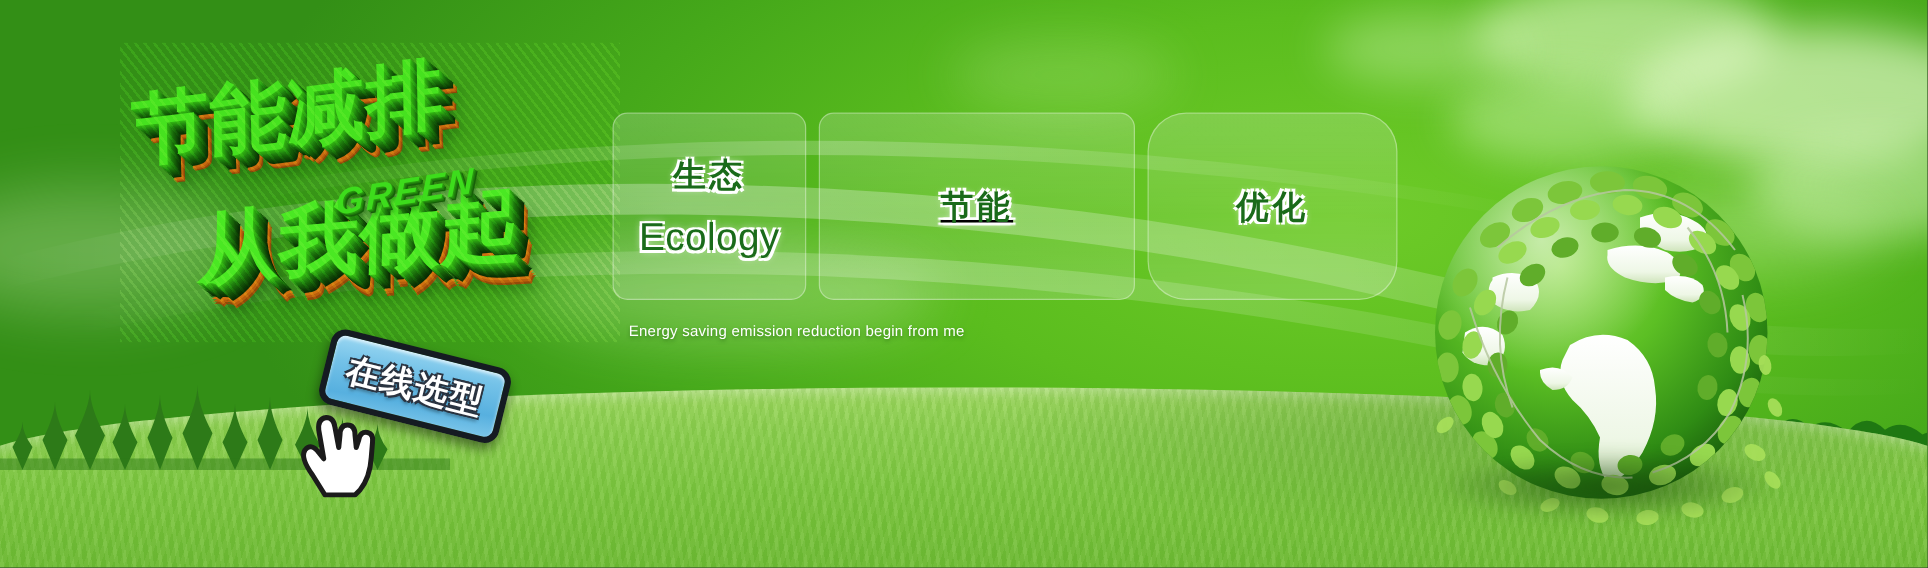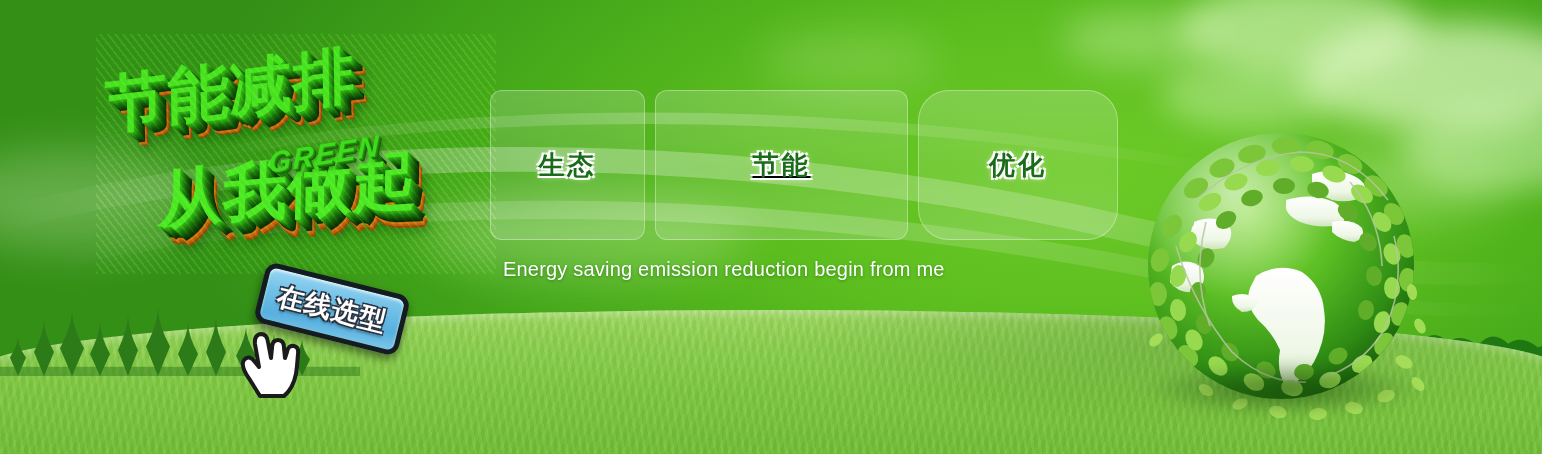--- a/index.html
+++ b/index.html
@@ -125,21 +125,21 @@
     text-shadow:-2px -2px 0 #fff,2px -2px 0 #fff,-2px 2px 0 #fff,2px 2px 0 #fff,
       0 0 6px rgba(255,255,255,.95);
   }
   .card-en{
     font-size:31px;color:#1a6b1a;letter-spacing:.3px;
     text-shadow:-2px -2px 0 #fff,2px -2px 0 #fff,-2px 2px 0 #fff,2px 2px 0 #fff,
       0 0 7px rgba(255,255,255,.95);
   }
 
   .tagline{
-    position:absolute;left:503px;top:258px;font-size:20px;color:#ffffff;
+    position:absolute;left:503px;top:258px;font-size:12px;color:#ffffff;
     letter-spacing:.2px;text-shadow:0 1px 3px rgba(30,90,15,.55);
   }
 
   
   .globe-wrap{position:absolute;left:1136px;top:126px;width:290px;height:300px;}
   .globe-shadow{
     position:absolute;left:14px;top:236px;width:268px;height:54px;border-radius:50%;
     background:radial-gradient(ellipse at center,rgba(20,60,10,.55),rgba(20,60,10,0) 72%);
     filter:blur(5px);
   }
@@ -221,20 +221,21 @@
     </div>
   </div>
 
   <svg class="cursor-hand" viewBox="0 0 70 76">
     <path d="M24,74 L14,58 Q4,44 8,38 Q13,32 19,40 L23,45 L19,22 Q18,13 25,12 Q31,12 32,20 L35,36 L36,26 Q36,18 42,18 Q48,18 48,26 L49,36 L51,30 Q52,23 58,24 Q63,25 62,32 L61,44 Q60,60 52,70 L48,74 Z" fill="#ffffff" stroke="#1b1b1b" stroke-width="4" stroke-linejoin="round"></path>
   </svg>
 
   <div class="cards">
     <div class="card card-0">
       <div class="card-cn">生态</div>
+      <div class="card-en">Ecology</div>
     </div>
     <div class="card card-1">
       <div class="card-cn">节能</div>
     </div>
     <div class="card card-2">
       <div class="card-cn">优化</div>
     </div>
   </div>
 
   <div class="tagline">Energy saving emission reduction begin from me</div>

